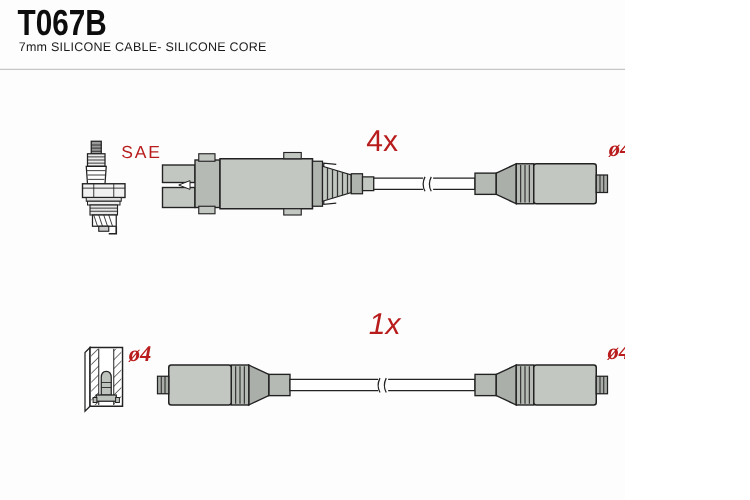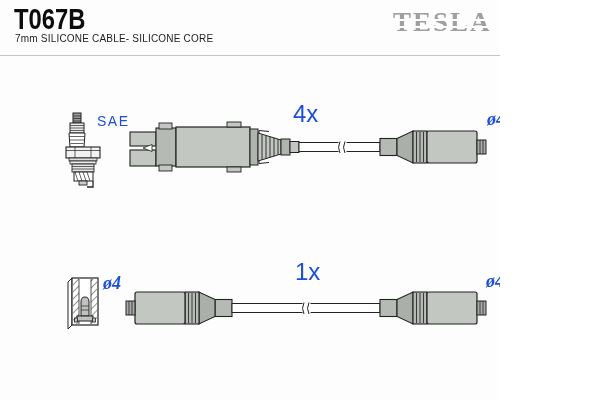--- a/index.html
+++ b/index.html
@@ -27,42 +27,41 @@
     font-size:27px; letter-spacing:2px; color:#9f9f9f;
     white-space:nowrap;
   }
   .logo-stripe { position:absolute; left:-2px; width:104px; height:2px; background:#fdfdfd; }
   .logo-stripe.s1 { top:12px; }
   .logo-stripe.s2 { top:19px; }
   .divider { position:absolute; left:0; top:55px; width:600px; height:1px; background:#c6c6c6; }
   
   .art { position:absolute; left:0; top:0; }
   
-  .lbl { position:absolute; color:#1d4ed8; white-space:nowrap; }
+  .lbl { position:absolute; color:#b91c1c; white-space:nowrap; }
   .lbl-sae { left:97px; top:113px; font-size:14px; letter-spacing:1.5px; }
   .lbl-qty { font-size:24px; }
   .lbl-qty-row1 { left:293px; top:100px; }
-  .lbl-qty-row2 { left:295px; top:258px; }
+  .lbl-qty-row2 { left:295px; top:246px;font-style:italic; }
   .lbl-dia {
     font-family:"Liberation Serif", serif;
     font-size:18px; font-weight:bold; font-style:italic;
   }
   .lbl-dia-row1 { left:487px; top:109px; }
   .lbl-dia-row2-left { left:103px; top:273px; }
   .lbl-dia-row2-right { left:486px; top:271px; }
 </style>
 </head>
 <body>
 
 <div class="page">
 
   <div class="part-number">T067B</div>
   <div class="subtitle">7mm SILICONE CABLE- SILICONE CORE</div>
   <div class="logo-wrap">
-    <span class="logo-text">TESLA</span>
     <span class="logo-stripe s1"></span>
     <span class="logo-stripe s2"></span>
   </div>
   <div class="divider"></div>
 
   <svg class="art" width="600" height="400" viewBox="0 0 600 400">
     <defs>
       <pattern id="hatch" width="5" height="5" patternUnits="userSpaceOnUse" patternTransform="rotate(45)">
         <rect width="5" height="5" fill="#ffffff"></rect>
         <line x1="0" y1="0" x2="0" y2="5" stroke="#4a4a4a" stroke-width="1.2"></line>

